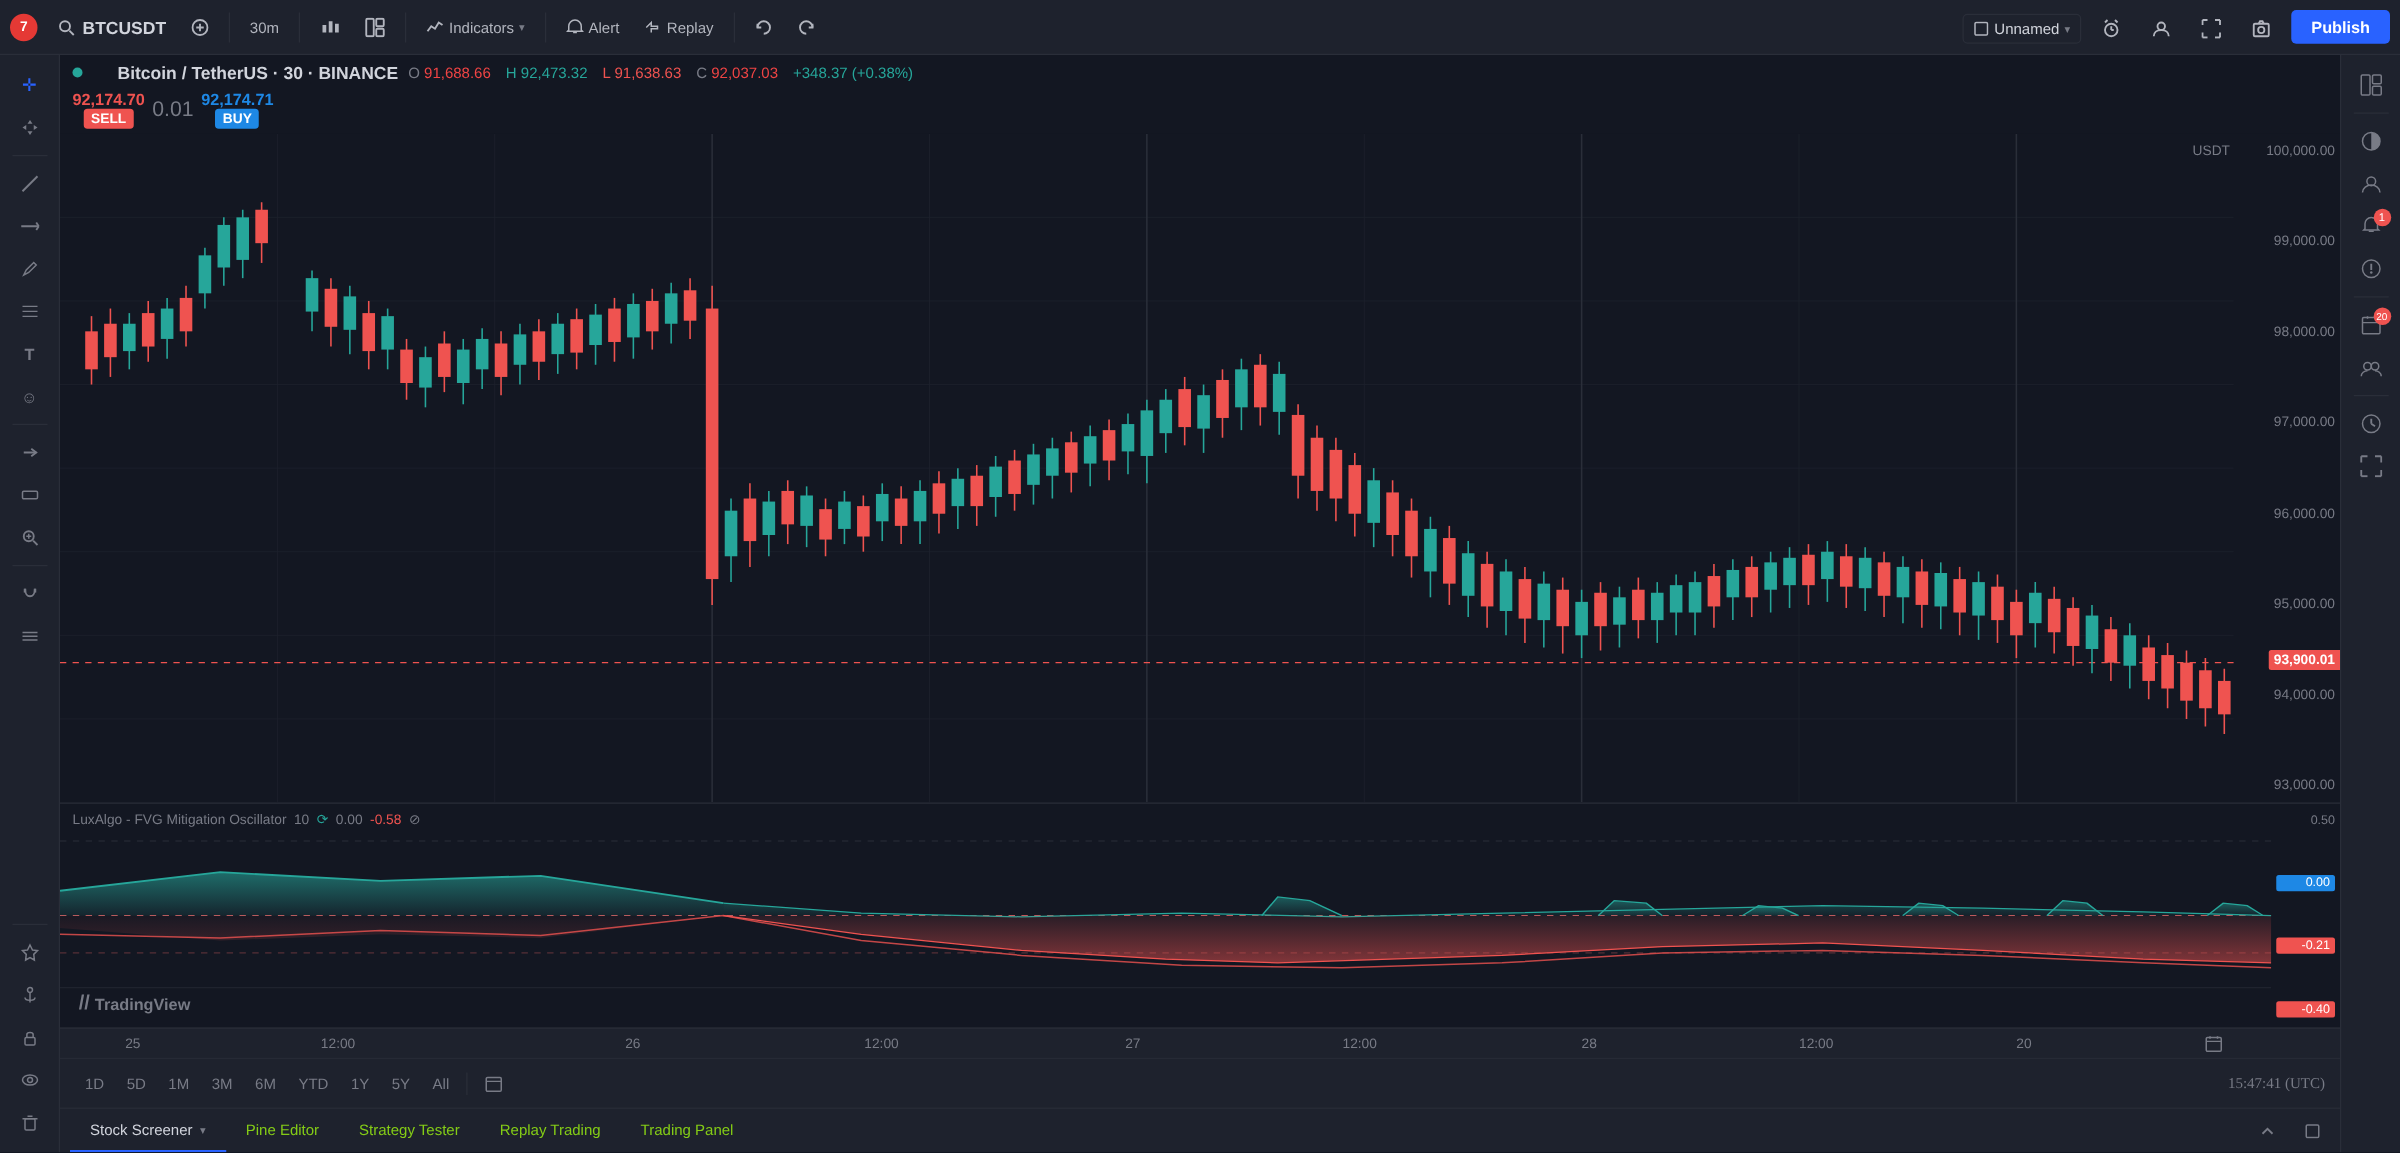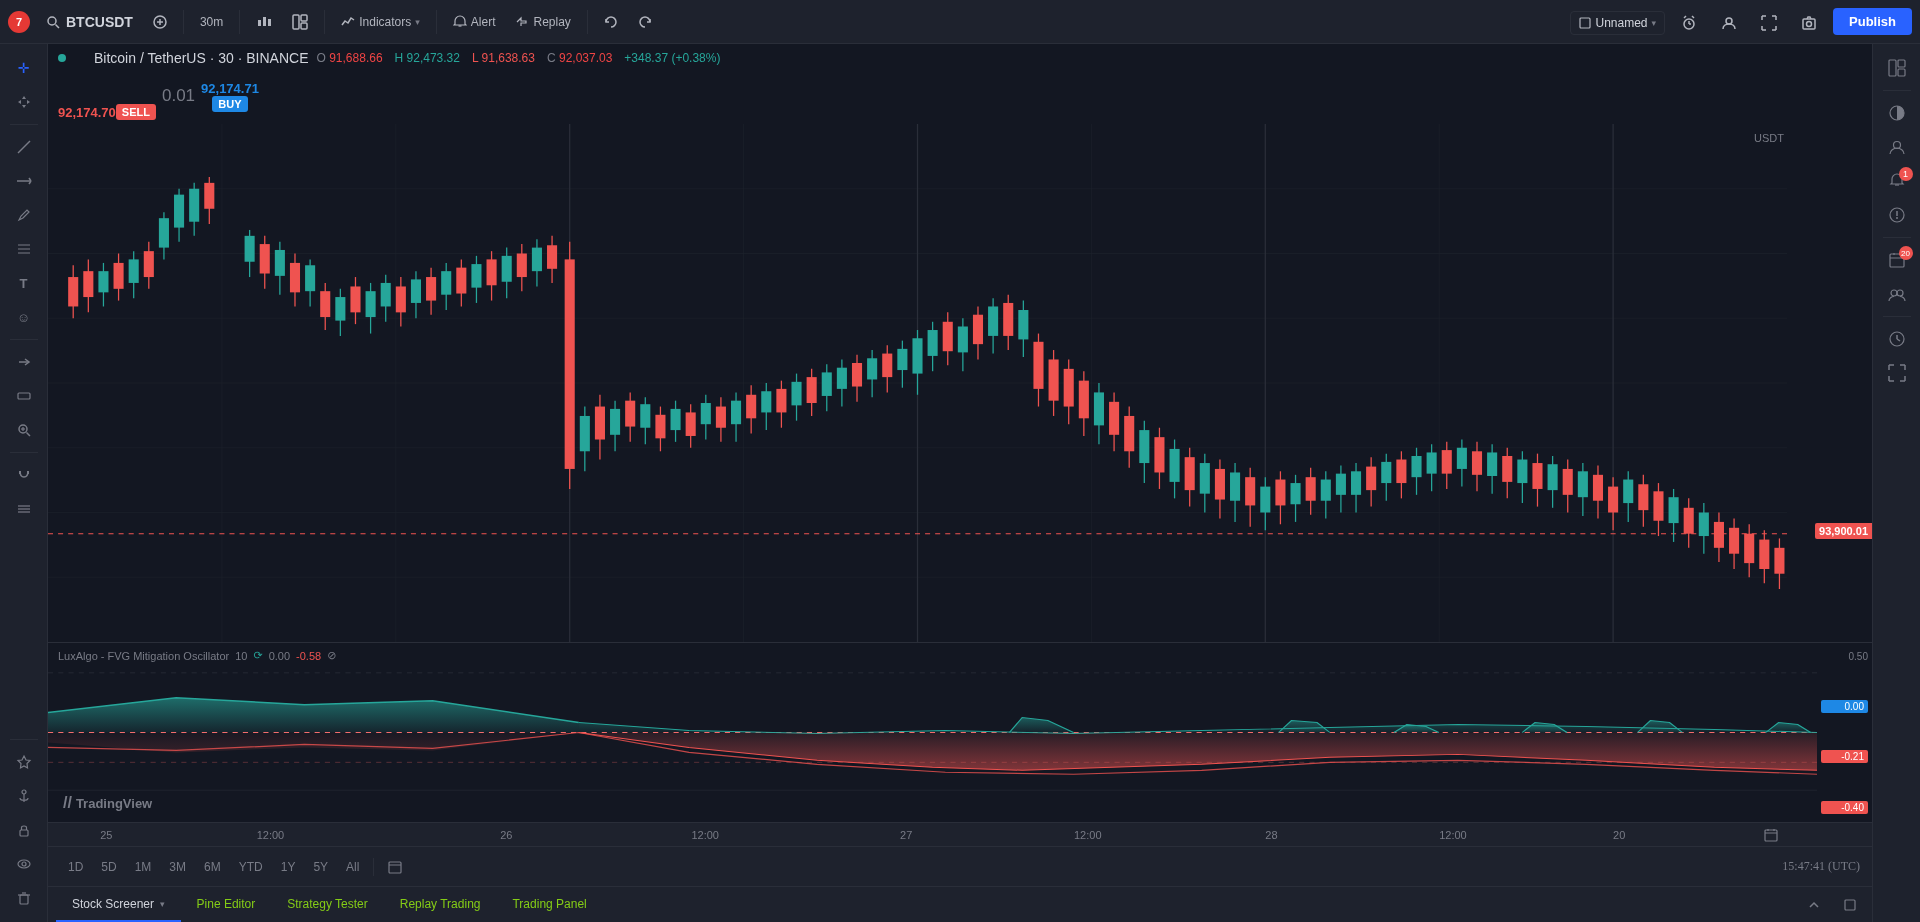--- a/index.html
+++ b/index.html
@@ -156,21 +156,21 @@
     
     .chart-header {
       padding: 6px 10px;
       display: flex;
       align-items: center;
       gap: 8px;
       flex-shrink: 0;
     }
     .pair-title {
       font-size: 14px;
-      font-weight: 400;
+      font-weight: 700;
       color: #d1d4dc;
       padding-left: 20px;
     }
     .ohlc-info {
       display: flex;
       gap: 12px;
       font-size: 12px;
       color: #d1d4dc;
     }
     .ohlc-o { color: #787b86; }
@@ -712,21 +712,21 @@
         </span>
         <span>
           <span class="ohlc-o">C</span>
           <span class="ohlc-val">92,037.03</span>
         </span>
         <span class="ohlc-chg">+348.37 (+0.38%)</span>
       </div>
     </div>
 
     <div style="display:flex;align-items:center;gap:6px;padding:0 10px 4px 10px;flex-shrink:0;">
-      <div style="display:flex;flex-direction:row;align-items:center;margin-top:32px;">
+      <div style="display:flex;flex-direction:column;align-items:center;">
         <span style="color:#ef5350;font-size:13px;font-weight:700;">92,174.70</span>
         <span class="sell-label">SELL</span>
       </div>
       <span class="spread-label">0.01</span>
       <div style="display:flex;flex-direction:column;align-items:center;">
         <span style="color:#1e88e5;font-size:13px;font-weight:700;">92,174.71</span>
         <span class="buy-label">BUY</span>
       </div>
     </div>
 
@@ -1095,20 +1095,30 @@
             <rect x="1226" y="298" width="8" height="22" fill="#ef5350"></rect>
 
             <line x1="1362" y1="345" x2="1362" y2="390" stroke="#ef5350" stroke-width="1"></line>
             <rect x="1358" y="353" width="8" height="25" fill="#ef5350"></rect>
 
             <line x1="1374" y1="352" x2="1374" y2="395" stroke="#ef5350" stroke-width="1"></line>
             <rect x="1370" y="360" width="8" height="22" fill="#ef5350"></rect>
           </g>
         </svg>
 
+        <div class="price-axis">
+          <span>100,000.00</span>
+          <span>99,000.00</span>
+          <span>98,000.00</span>
+          <span>97,000.00</span>
+          <span>96,000.00</span>
+          <span>95,000.00</span>
+          <span>94,000.00</span>
+          <span>93,000.00</span>
+        </div>
 
         <div class="current-price-label" style="top: calc(79% - 10px);">
           <span>93,900.01</span>
         </div>
 
         <div style="position:absolute;top:8px;right:88px;color:#787b86;font-size:11px;">
           <span>USDT</span>
         </div>
       </div>
 

